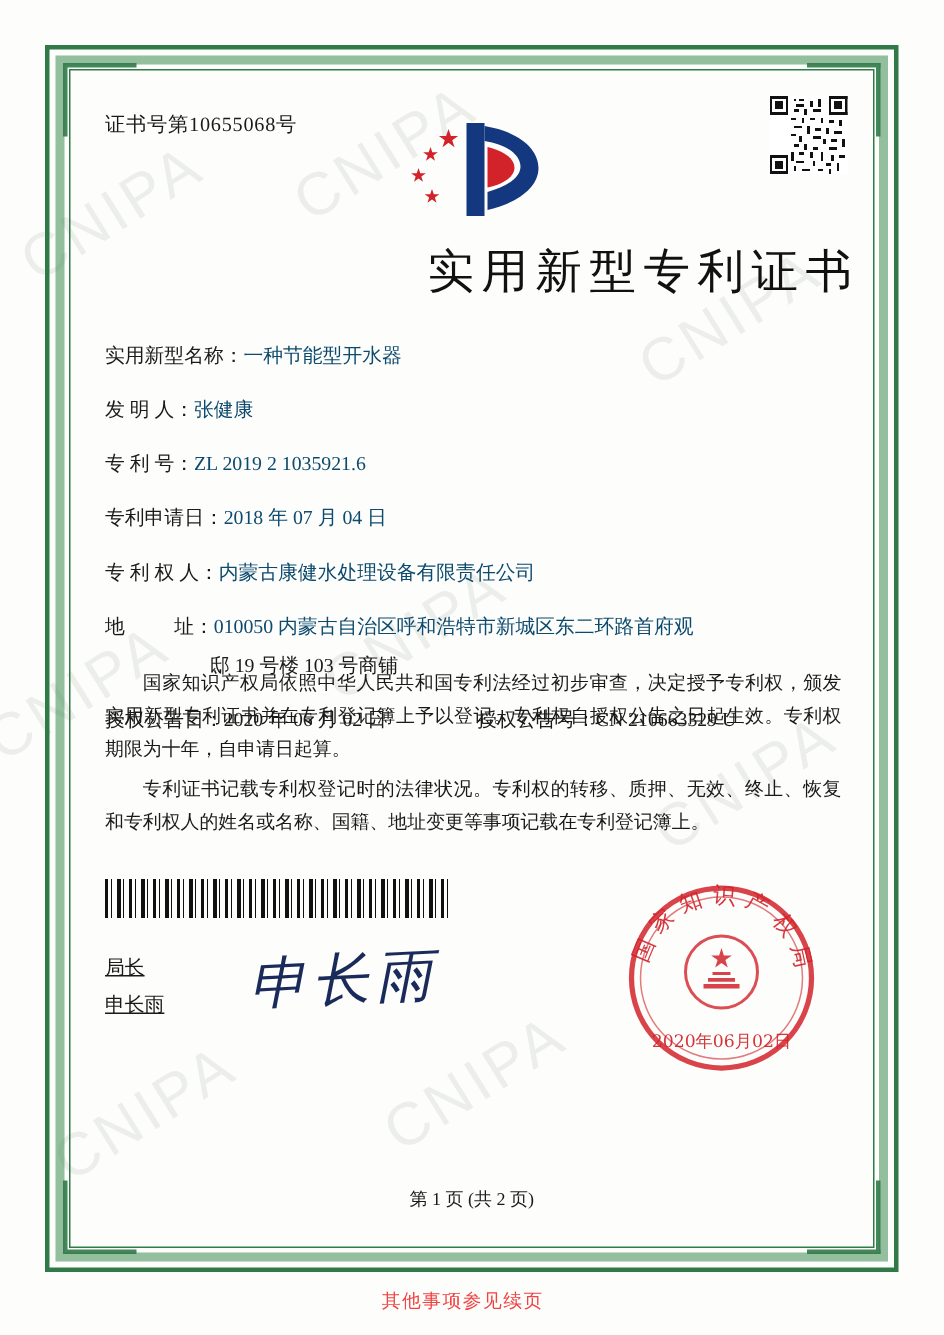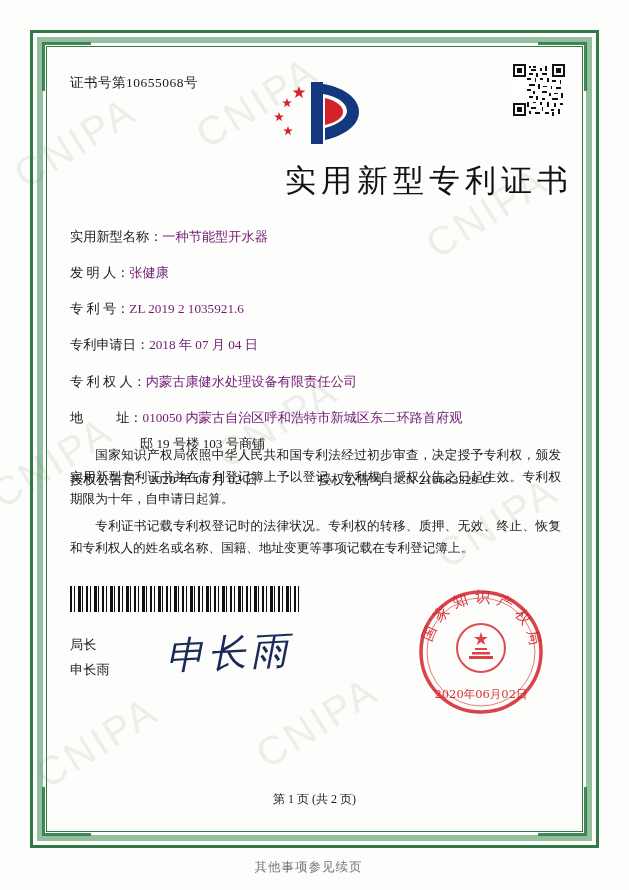--- a/index.html
+++ b/index.html
@@ -142,21 +142,21 @@
     align-items: center;
     margin-bottom: 15px;
   }
   .f-label {
     white-space: pre;
     flex: 0 0 auto;
     color: #1a1a1a;
   }
   .f-value {
     flex: 1 1 auto;
-    color: #701a75;
+    color: #0c4a6e;
   }
   .addr-second {
     margin-left: 70px;
     margin-top: -10px;
     margin-bottom: 15px;
     font-size: 13.2px;
   }
   .row-two {
     display: flex;
     margin-bottom: 14px;
@@ -194,20 +194,21 @@
         #111 12px, #111 13px, transparent 13px, transparent 16px);
   }
 
   
   .sig-block {
     position: absolute;
     left: 14px;
     top: 576px;
     font-size: 13.2px;
     line-height: 1.9;
+    text-decoration: underline;
   }
   .sig-script {
     position: absolute;
     left: 110px;
     top: 572px;
     font-size: 38px;
     font-family: "DejaVu Serif", serif;
     color: #1a2a5a;
     letter-spacing: 4px;
     font-style: italic;
@@ -234,21 +235,21 @@
     color: #1a1a1a;
   }
 
   .footer-note {
     position: absolute;
     left: 0;
     right: 12px;
     bottom: 14px;
     text-align: center;
     font-size: 12.5px;
-    color: #737373;
+    color: #ef4444;
     letter-spacing: 1px;
   }
 </style>
 </head>
 <body>
 
 <div class="page">
 
   <div class="watermark wm1">CNIPA</div>
   <div class="watermark wm2">CNIPA</div>

